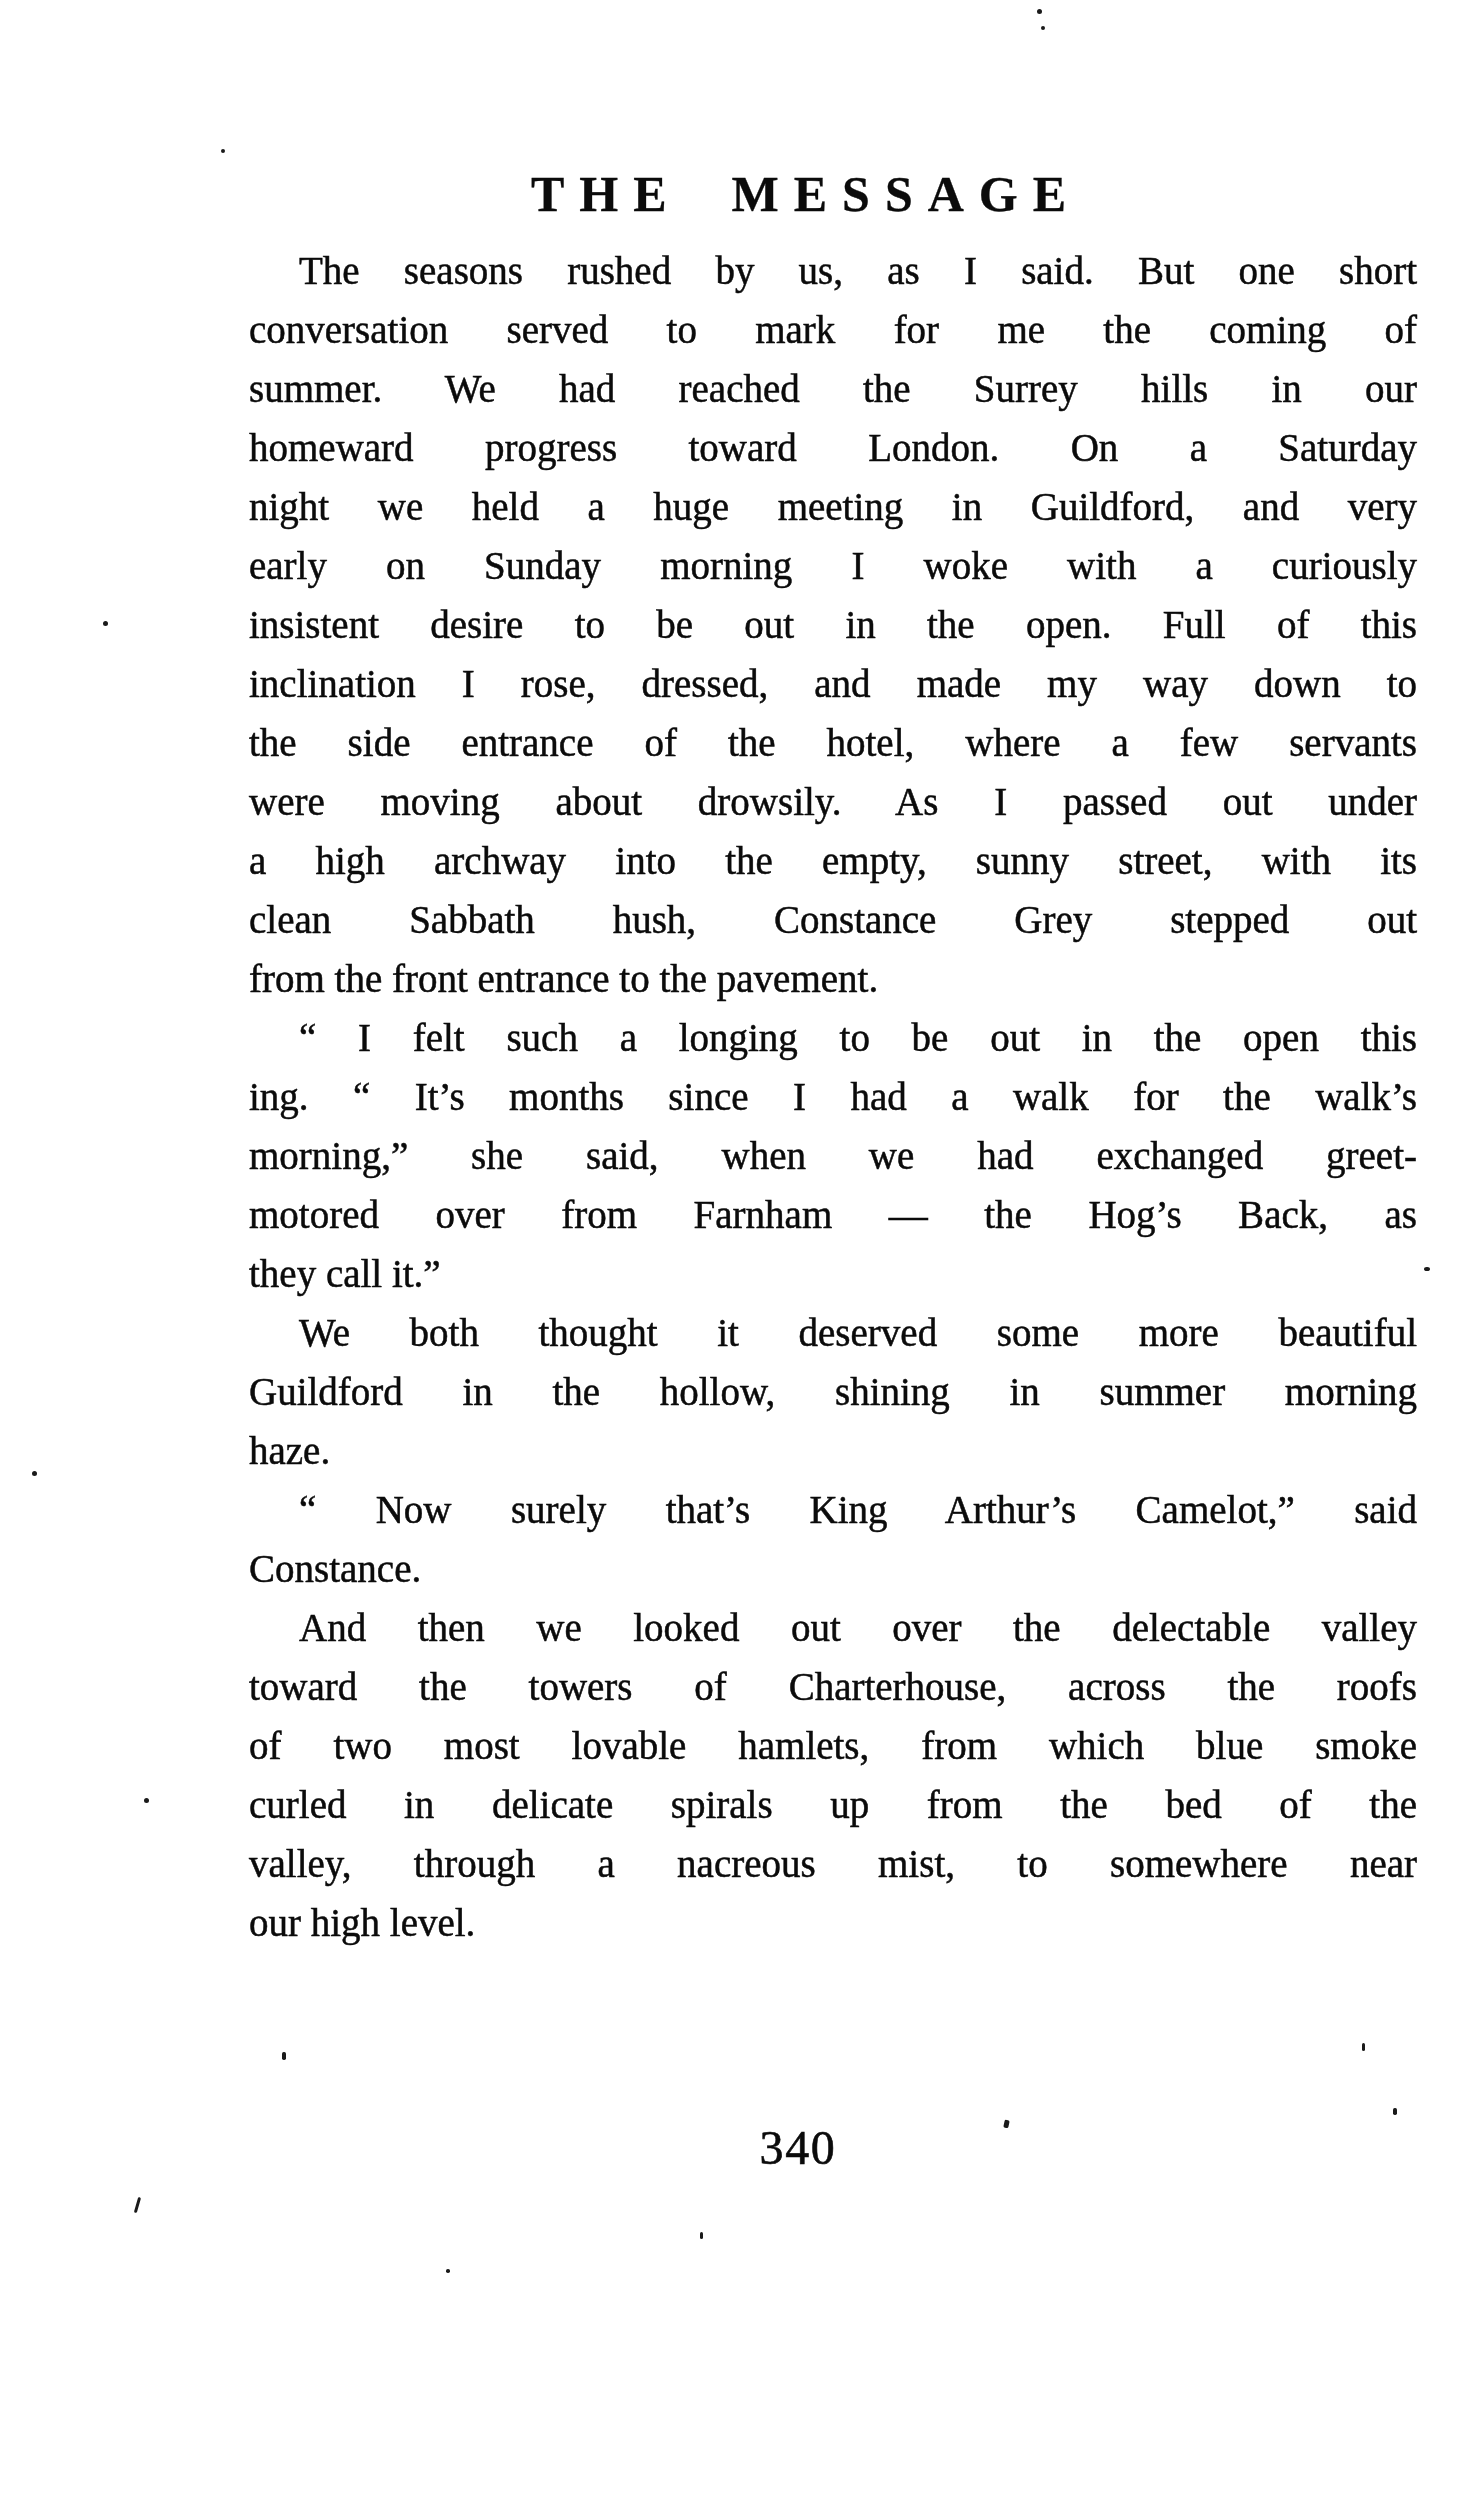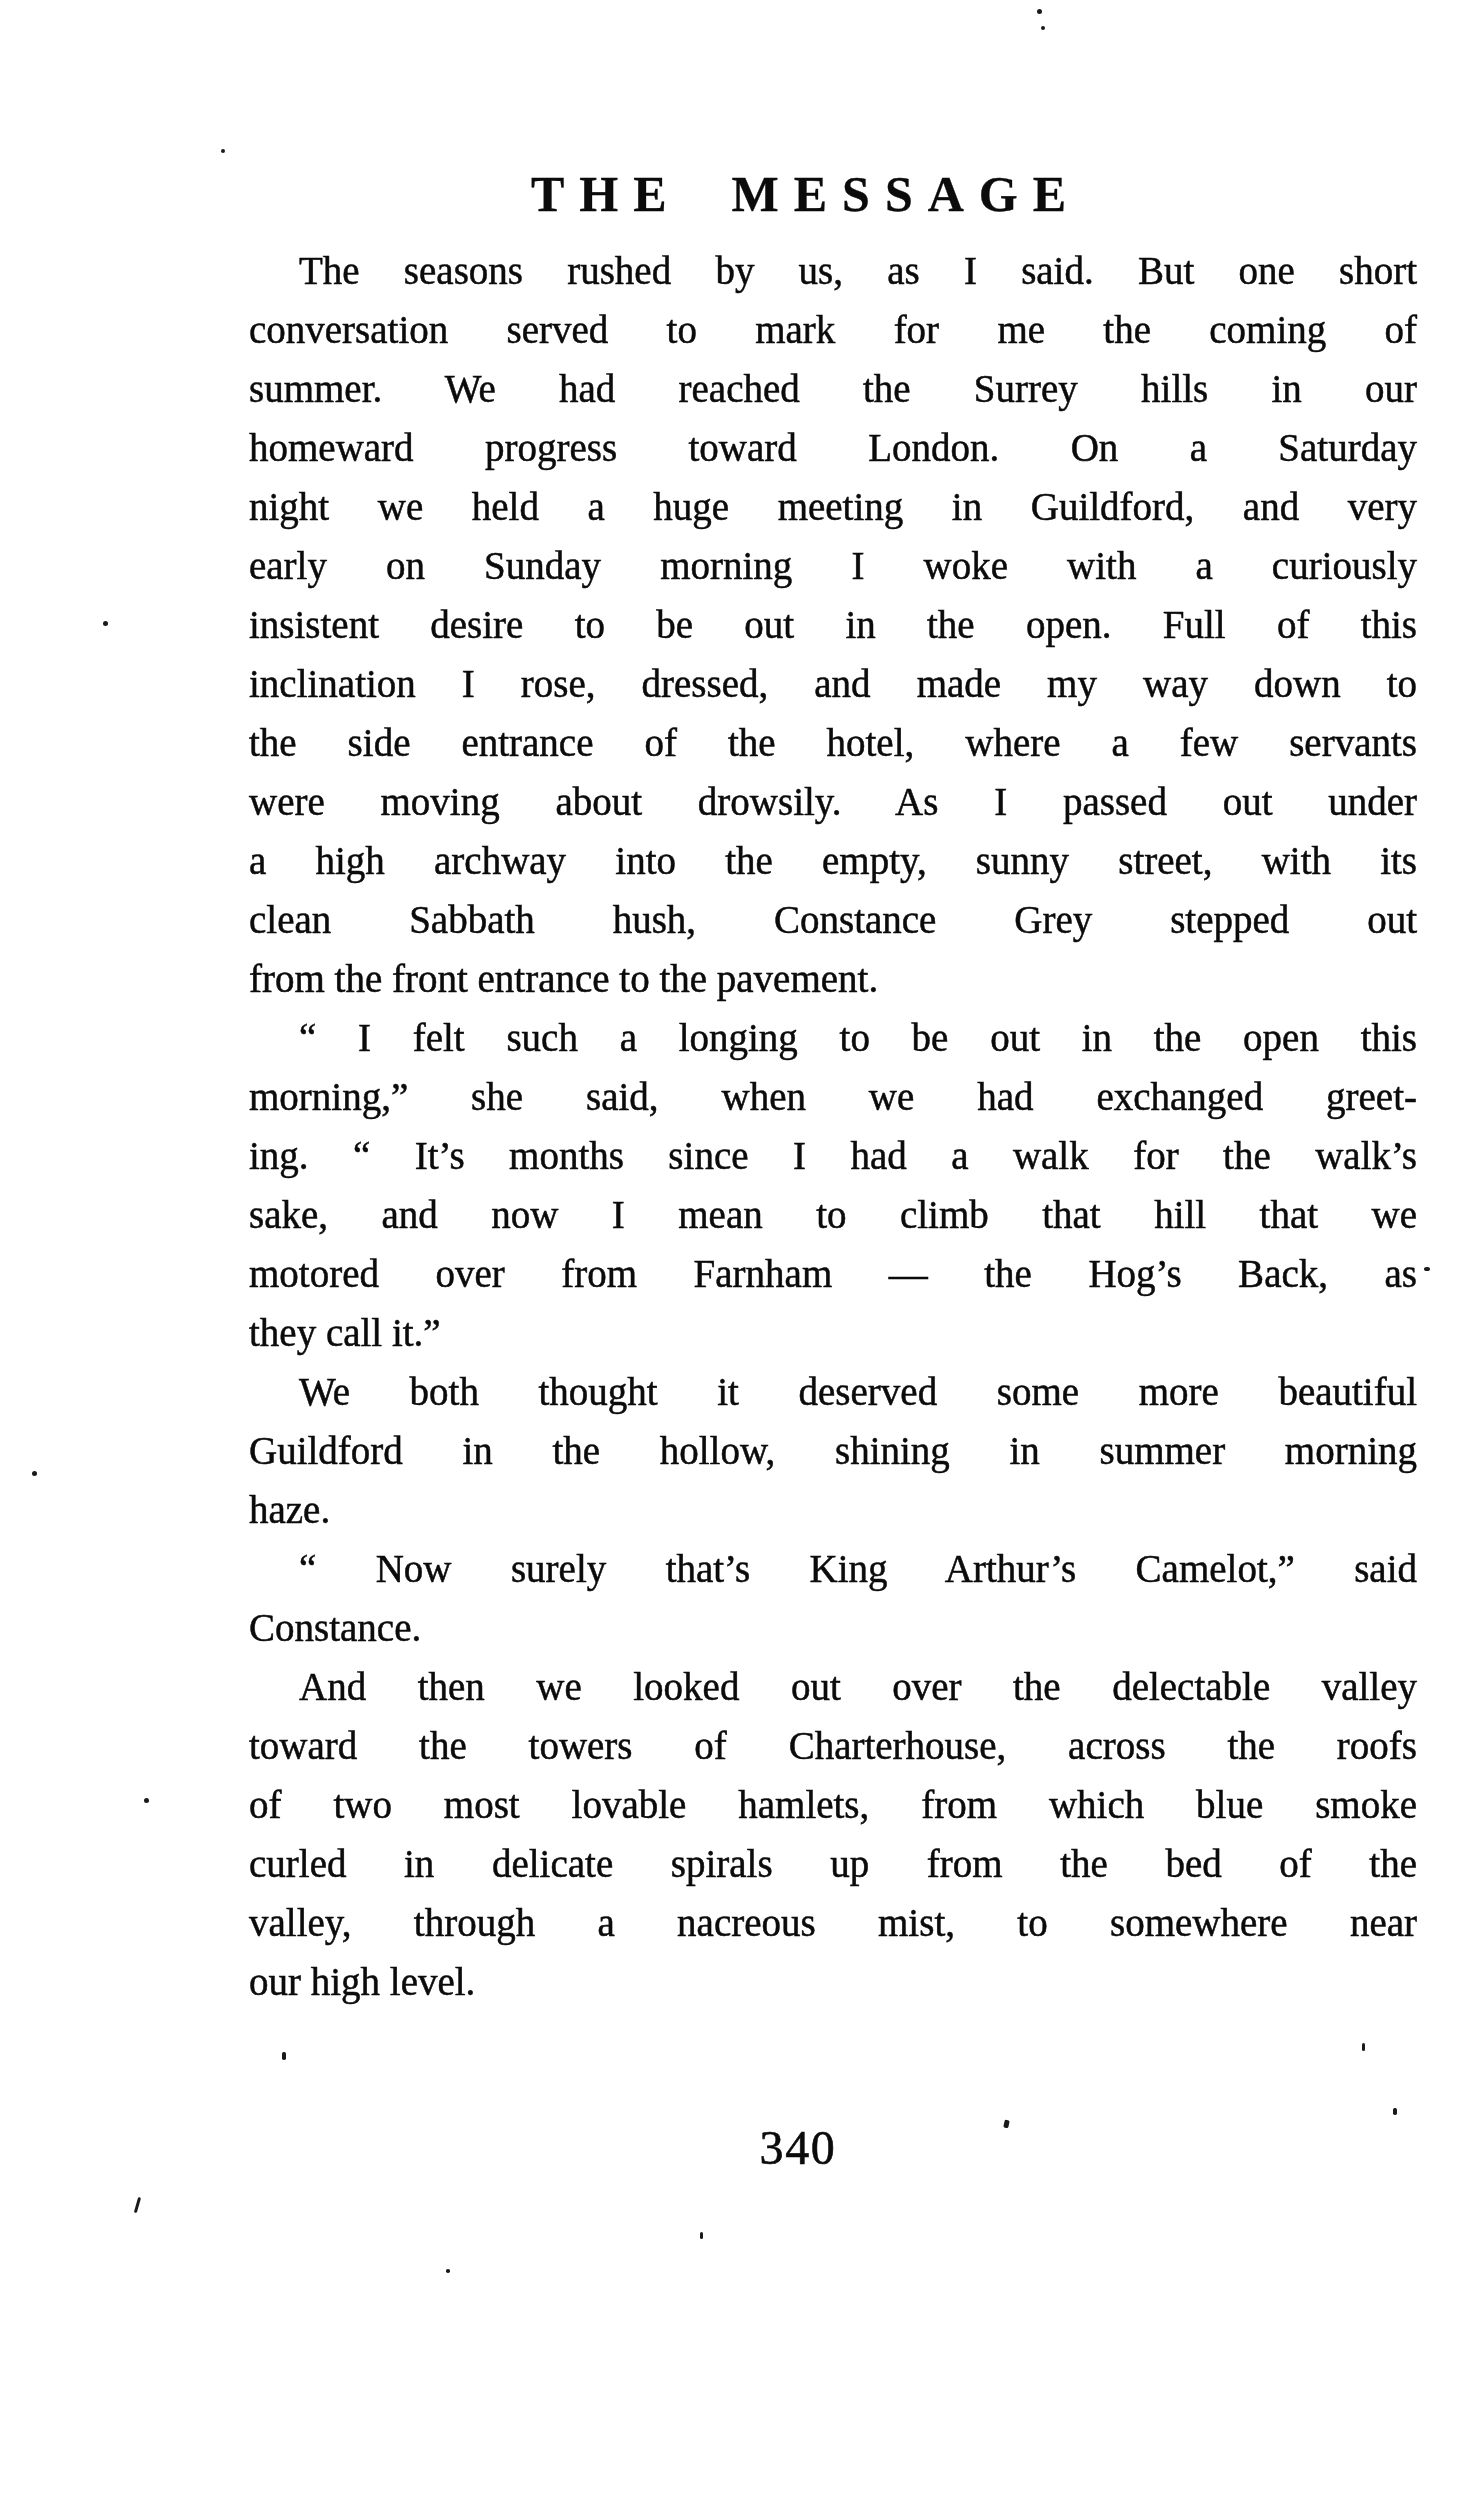--- a/index.html
+++ b/index.html
@@ -91,23 +91,22 @@
         <div class="line">insistent desire to be out in the open.  Full of this</div>
         <div class="line">inclination I rose, dressed, and made my way down to</div>
         <div class="line">the side entrance of the hotel, where a few servants</div>
         <div class="line">were moving about drowsily.  As I passed out under</div>
         <div class="line">a high archway into the empty, sunny street, with its</div>
         <div class="line">clean Sabbath hush, Constance Grey stepped out</div>
         <div class="line last">from the front entrance to the pavement.</div>
       </div>
       <div class="paragraph">
         <div class="line first">“ I felt such a longing to be out in the open this</div>
+        <div class="line">ing.  “ It’s months since I had a walk for the walk’s</div>
         <div class="line">morning,” she said, when we had exchanged greet-</div>
-        <div class="line">ing.  “ It’s months since I had a walk for the walk’s</div>
-        <div class="line">sake, and now I mean to climb that hill that we</div>
         <div class="line">motored over from Farnham — the Hog’s Back, as</div>
         <div class="line last">they call it.”</div>
       </div>
       <div class="paragraph">
         <div class="line first">We both thought it deserved some more beautiful</div>
         <div class="line">Guildford in the hollow, shining in summer morning</div>
         <div class="line last">haze.</div>
       </div>
       <div class="paragraph">
         <div class="line first">“ Now surely that’s King Arthur’s Camelot,” said</div>

